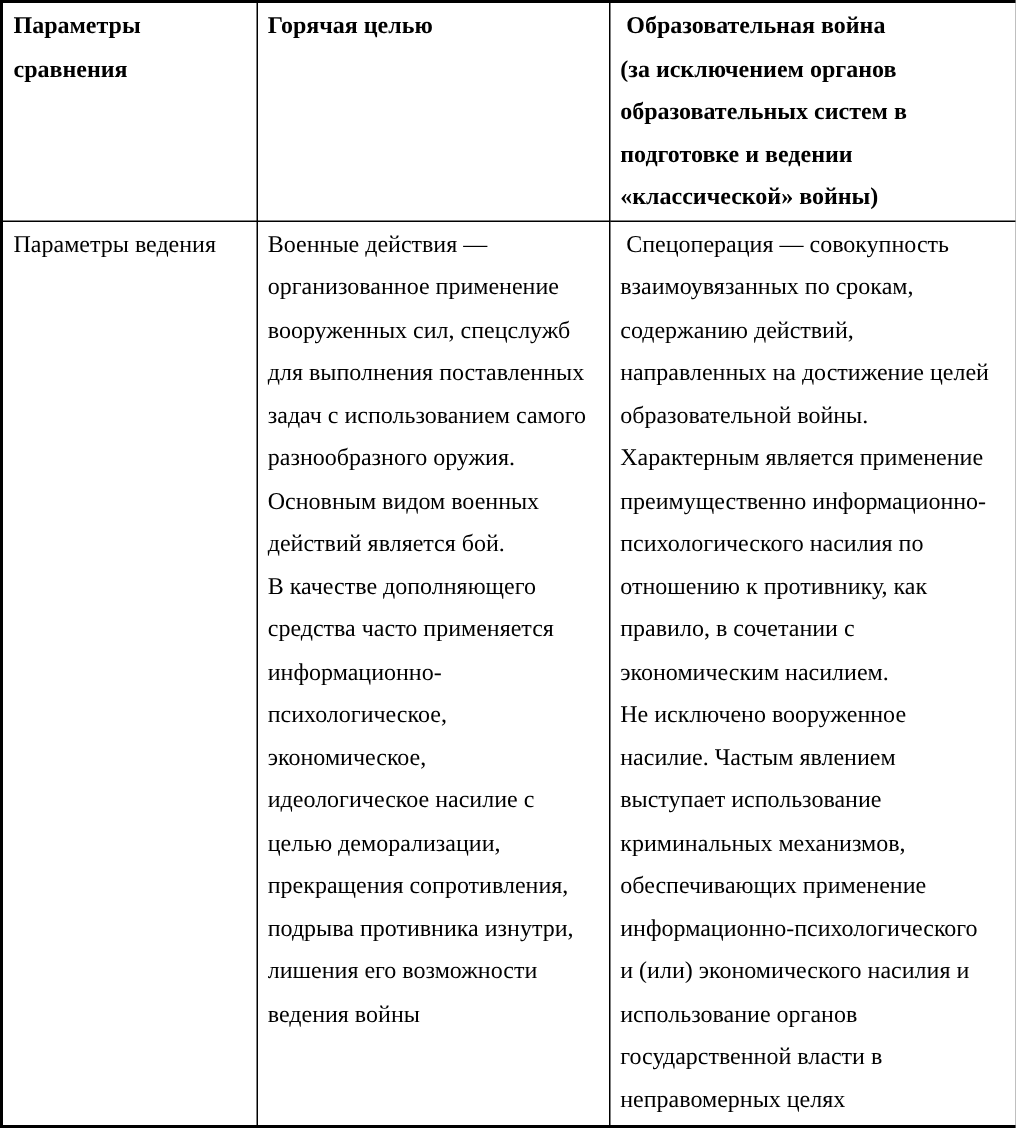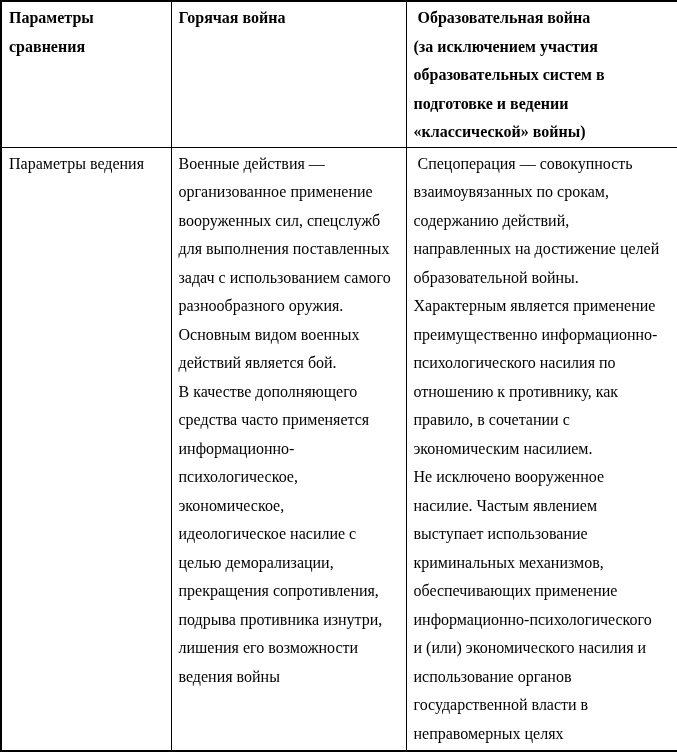--- a/index.html
+++ b/index.html
@@ -50,23 +50,23 @@
   <table class="doc-table">
     <colgroup>
       <col style="width:170px">
       <col style="width:235px">
       <col style="width:272px">
     </colgroup>
     <thead>
       <tr>
         <th>Параметры
 сравнения</th>
-        <th>Горячая война</th>
+        <th>Горячая целью</th>
         <th> Образовательная война
-(за исключением участия
+(за исключением органов
 образовательных систем в
 подготовке и ведении
 «классической» войны)</th>
       </tr>
     </thead>
     <tbody>
       <tr>
         <td>Параметры ведения</td>
         <td>Военные действия —
 организованное применение

